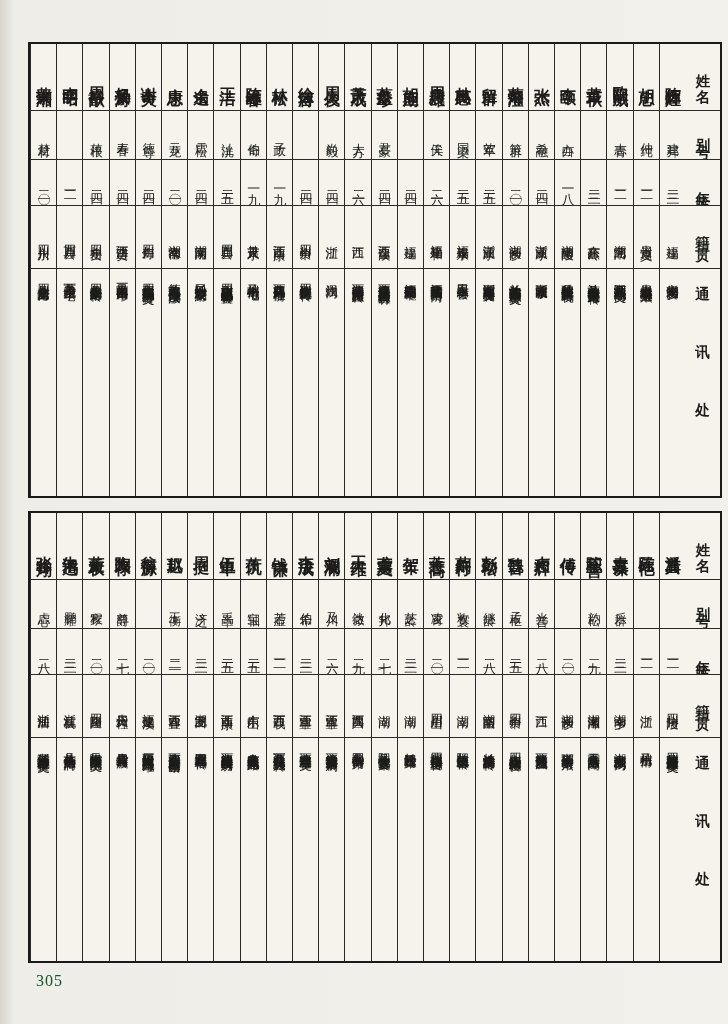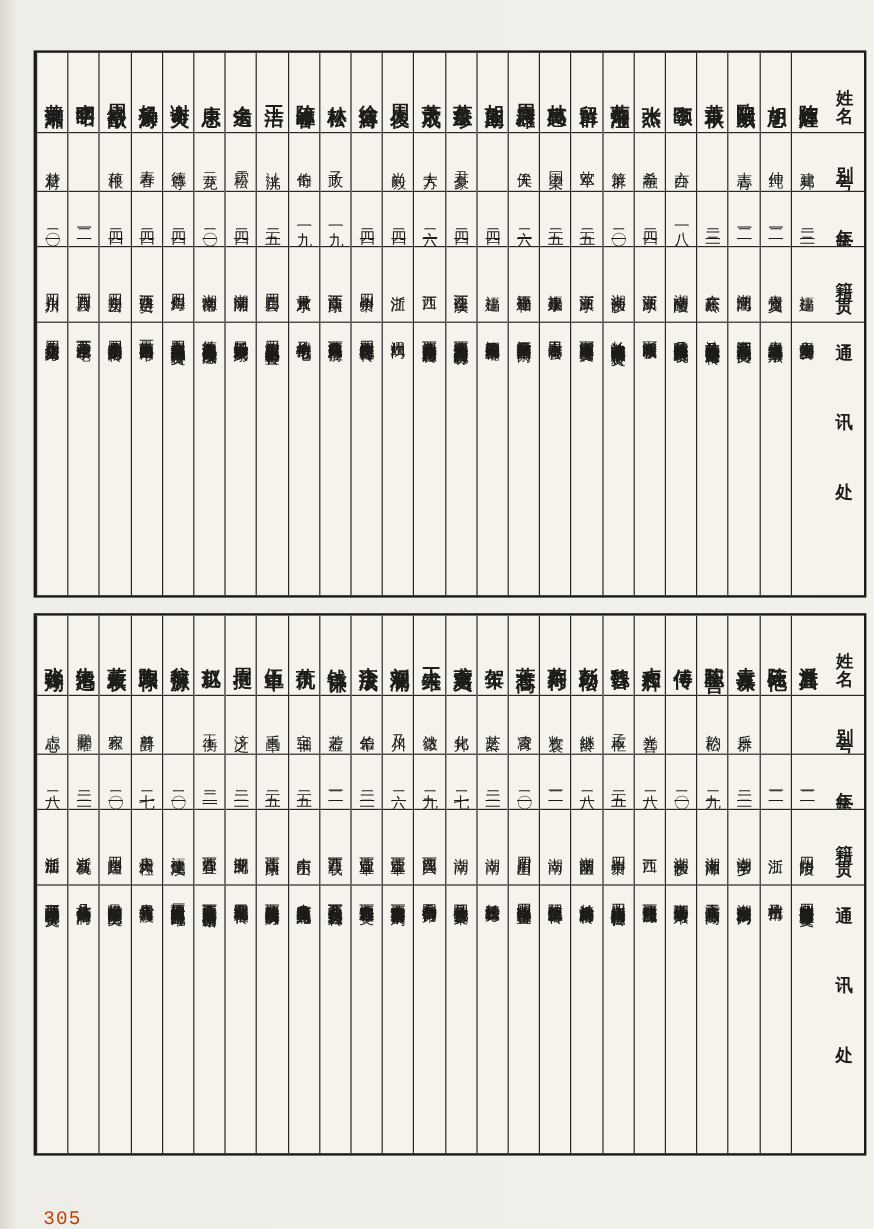--- a/index.html
+++ b/index.html
@@ -42,23 +42,22 @@
   .native span{font-size:12.5px;letter-spacing:1px;line-height:14px;}
   .address span{font-size:12.5px;letter-spacing:0.5px;line-height:14px;}
   .header-col .cell span{font-weight:bold;font-size:14.5px;}
   .header-col .name span{letter-spacing:14px;}
   .header-col .alias span{letter-spacing:8px;}
   .header-col .age span{letter-spacing:4px;}
   .header-col .native span{letter-spacing:14px;}
   .header-col .address span{letter-spacing:58px;font-weight:bold;}
   .page-number{
     position:absolute;left:36px;top:972px;
-    font-size:16px;letter-spacing:1px;color:#c2410c;
-    font-family:Liberation Mono, monospace;
-    margin-top:35px;
+    font-size:16px;letter-spacing:1px;color:#14532d;
+    font-family:Liberation Serif, serif;
   }
 </style>
 </head>
 <body>
 
 <div class="sheet">
 
   <div class="rtable" id="table-top">
     <div class="col header-col">
       <div class="cell name">

